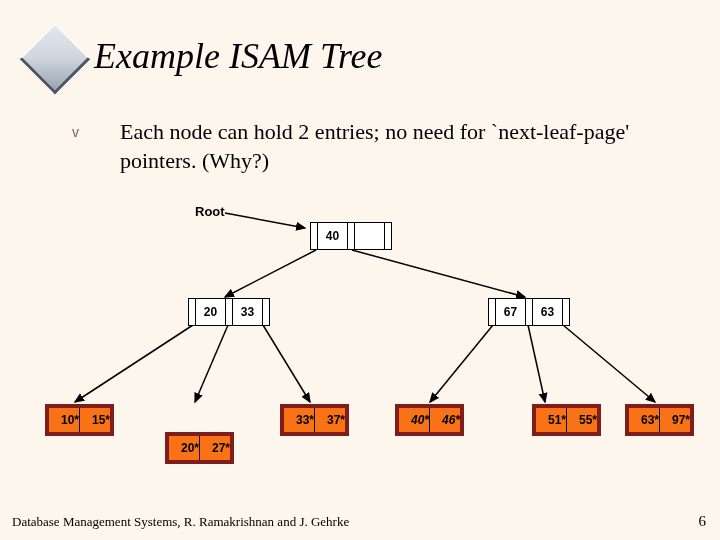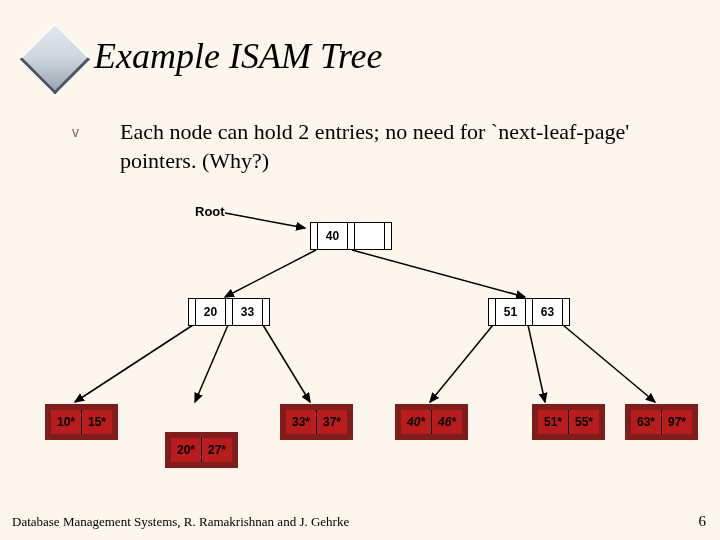--- a/index.html
+++ b/index.html
@@ -92,23 +92,24 @@
     line-height: 26px;
   }
   .index-ptr {
     width: 6px;
     border-right: 1px solid #000;
   }
   .index-ptr:last-child { border-right: none; }
   .index-slot:last-of-type { }
   .leaf {
     display: flex;
-    border: 6px solid #7f1d1d;
-    background: #b91c1c;
+    border: 4px solid #7f1d1d;
+    background: #f97316;
     height: 24px;
+    text-align: right;
   }
   .leaf-cell {
     width: 30px;
     line-height: 24px;
     border-right: 1px solid #000;
   }
   .leaf-cell:last-child { border-right: none; }
   .footer {
     position: absolute;
     bottom: 10px;
@@ -185,21 +186,21 @@
         <div class="index-slot">20</div>
         <div class="index-ptr"></div>
         <div class="index-slot">33</div>
         <div class="index-ptr"></div>
       </div>
     </div>
 
     <div class="node" style="left:488px; top:98px;">
       <div class="index-node">
         <div class="index-ptr"></div>
-        <div class="index-slot">51</div>
+        <div class="index-slot">67</div>
         <div class="index-ptr"></div>
         <div class="index-slot">63</div>
         <div class="index-ptr"></div>
       </div>
     </div>
 
     <div class="node" style="left:45px;  top:204px;">
       <div class="leaf">
         <div class="leaf-cell">10*</div>
         <div class="leaf-cell">15*</div>

